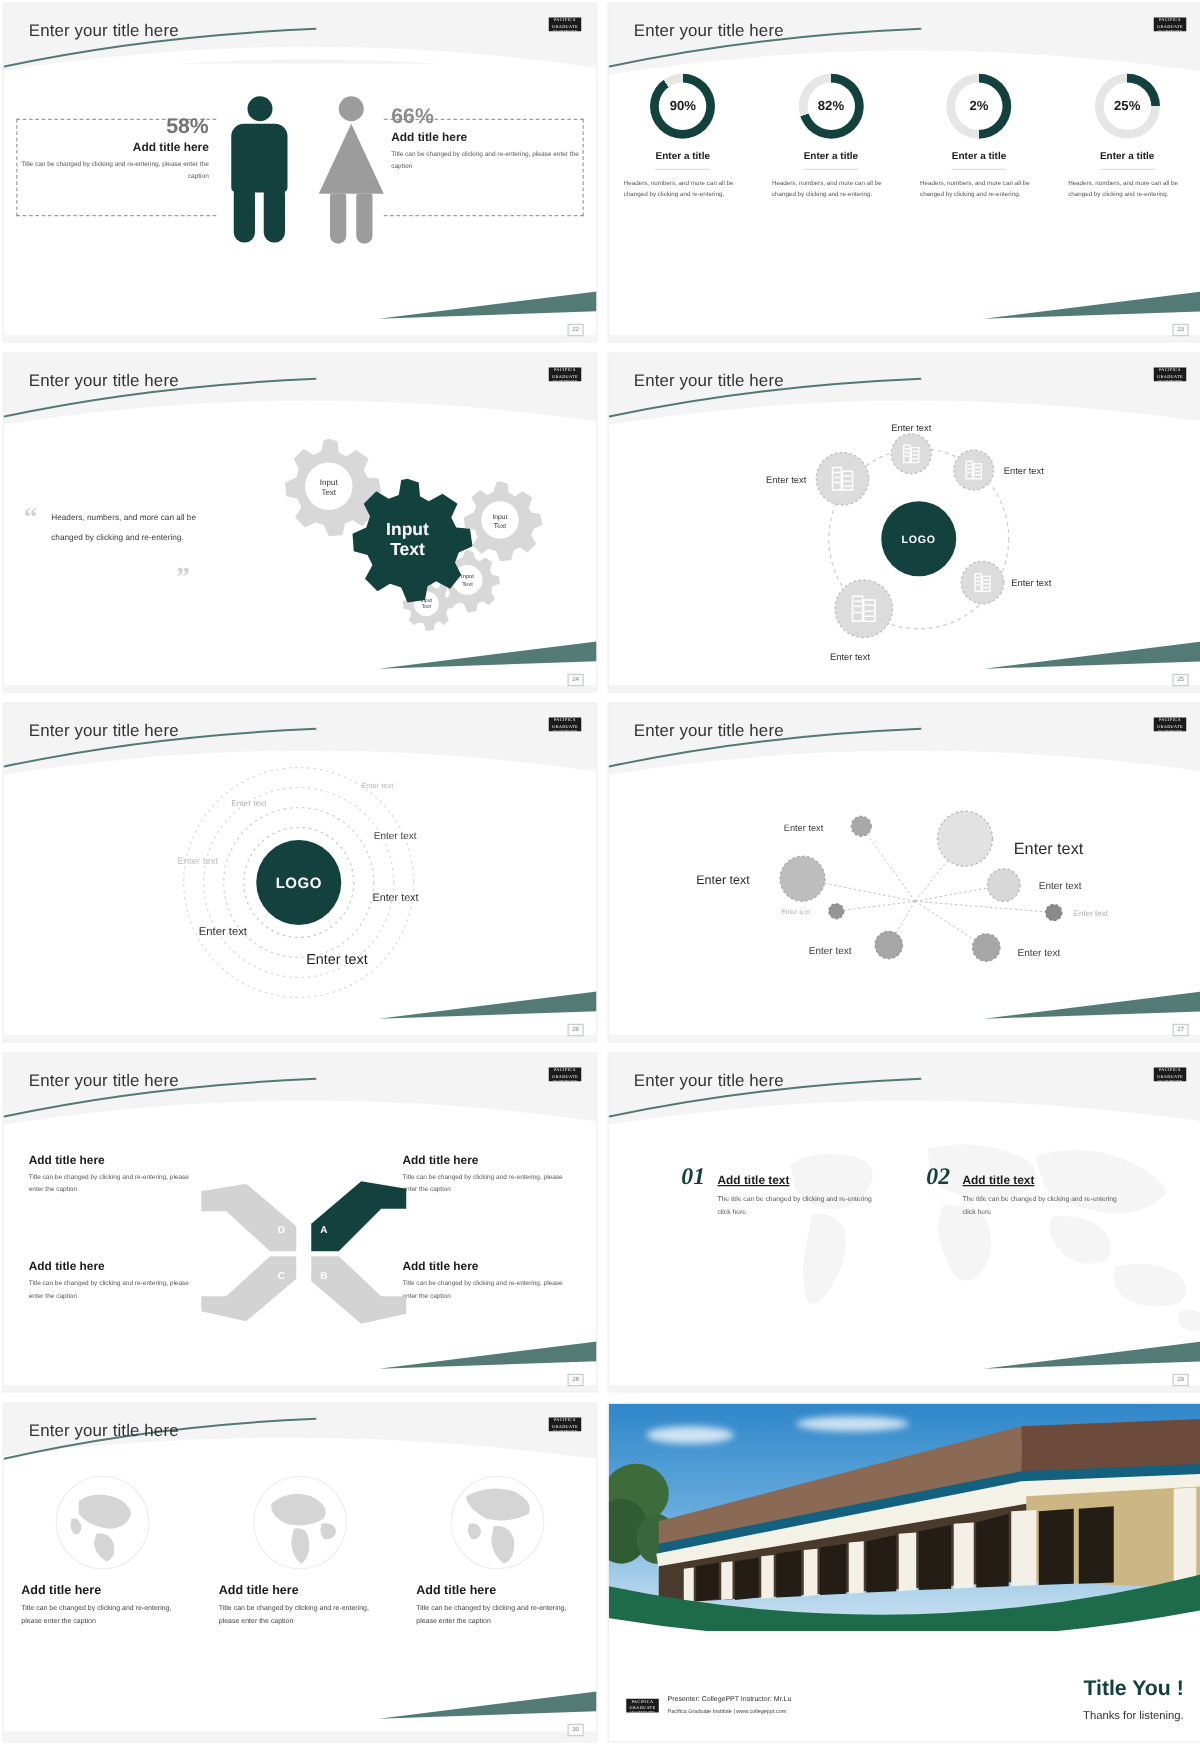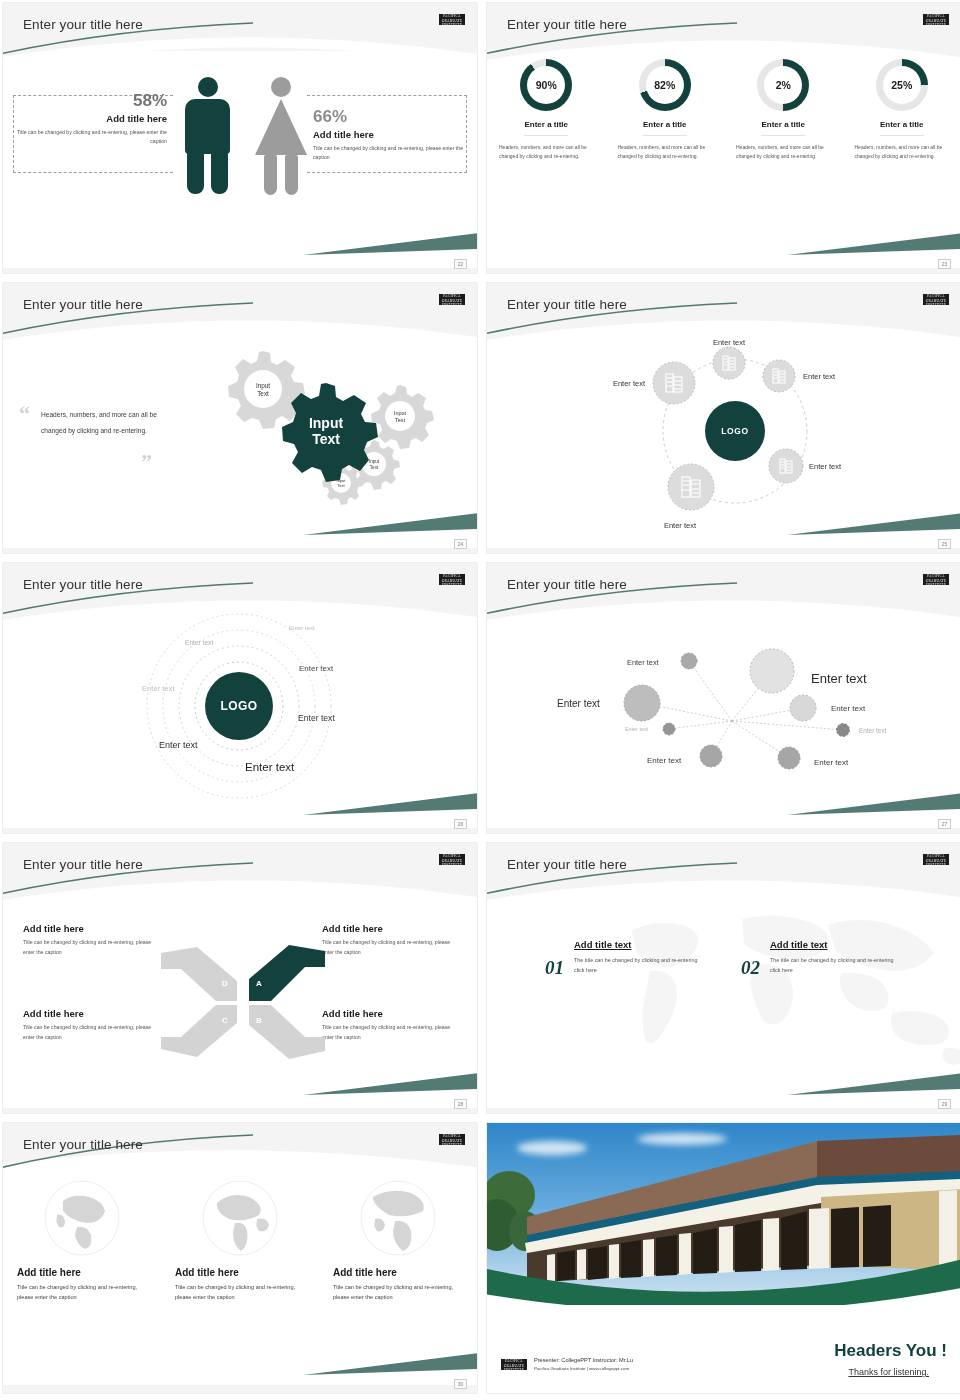--- a/index.html
+++ b/index.html
@@ -54,21 +54,21 @@
     border-top:1px dashed #9aa0a0; border-bottom:1px dashed #9aa0a0;
   }
   .dash-box.l { left:10px; width:160px; border-left:1px dashed #9aa0a0; }
   .dash-box.r { right:10px; width:160px; border-right:1px dashed #9aa0a0; }
   .pct { font-size:17px; font-weight:bold; }
   .pct.teal { color:#737373; }
   .pct.grey { color:#8d8d8d; }
   .addtitle-sm { font-size:9.5px; font-weight:bold; color:#222; margin-top:2px;}
   .cap-sm { font-size:5.2px; color:#555; line-height:9px; margin-top:4px;}
   .col-l { position:absolute; left:12px; top:36px; width:152px; text-align:right;}
-  .col-r { position:absolute; right:12px; top:52px; width:152px; text-align:left;}
+  .col-r { position:absolute; right:12px; top:28px; width:152px; text-align:left;}
   .person { position:absolute; top:22px; }
   .person .head { width:20px;height:20px;border-radius:50%; margin:0 auto;}
   .man { left:182px; }
   .woman { left:252px; }
   .man-body { width:45px;height:55px;border-radius:10px 10px 4px 4px; margin-top:2px;}
   .man-legs { position:relative; width:45px; height:42px; margin-top:-2px;}
   .man-legs span{position:absolute;top:0;width:17px;height:42px;border-radius:3px 3px 8px 8px;}
   .man-legs span.a{left:2px;} .man-legs span.b{right:2px;}
   .woman-body{width:0;height:0;border-left:26px solid transparent;border-right:26px solid transparent;
               border-bottom:56px solid #9c9c9c; margin:2px auto 0;}
@@ -87,32 +87,32 @@
   .donut-cap{font-size:5px;color:#555;line-height:8.5px;margin-top:7px;text-align:left;padding-left:6px;}
 
   
   .quote-mark{position:absolute;font-family:"Liberation Serif",serif;color:#d2d2d2;font-weight:bold;}
 
   
   .q-title{font-size:9.5px;font-weight:bold;color:#1a1a1a;}
   .q-cap{font-size:5.2px;color:#555;line-height:9.5px;margin-top:4px;}
 
   
-  .bignum{font-size:19px;font-weight:bold;font-style:italic;color:#12413e;font-family:"Liberation Serif",serif;margin-top:26px;}
+  .bignum{font-size:19px;font-weight:bold;font-style:italic;color:#12413e;font-family:"Liberation Serif",serif;}
   .t8-title{font-size:9.5px;font-weight:bold;color:#1a1a1a;text-decoration:underline;}
   .t8-cap{font-size:5.4px;color:#555;line-height:10px;margin-top:5px;}
   .g-title{font-size:10px;font-weight:bold;color:#1a1a1a;margin-top:10px;}
   .g-cap{font-size:5.6px;color:#444;line-height:10px;margin-top:4px;}
 
   
   .photo{position:absolute;left:0;top:0;width:100%;height:182px;overflow:hidden;}
   .sky{position:absolute;inset:0;background:linear-gradient(180deg,#2f86c9 0%,#63a9dc 45%,#a9cfe9 78%,#cfe3f1 100%);}
   .cloud{position:absolute;background:#ffffff;border-radius:50%;filter:blur(3px);opacity:.75;}
   .thanks-big{position:absolute;right:14px;bottom:32px;font-size:17px;font-weight:bold;color:#12413e;}
-  .thanks-sub{position:absolute;right:32px;bottom:16px;font-size:9px;color:#333;text-decoration:underline;}
+  .thanks-sub{position:absolute;right:14px;bottom:16px;font-size:9px;color:#333;}
   .foot-line1{font-size:5.6px;color:#333;}
   .foot-line2{font-size:4.4px;color:#444;margin-top:3px;}
 </style>
 </head>
 <body>
 
 <div class="grid">
 
   <div class="slide">
     <svg class="swoosh" width="476" height="272" style="position:absolute;left:0;top:0;">
@@ -664,18 +664,18 @@
       <div class="logo-badge" style="position:static;margin-right:7px;margin-top:2px;">
         <i>PACIFICA</i>
           <i>GRADUATE INSTITUTE</i>
       </div>
       <div>
         <div class="foot-line1">Presenter: CollegePPT   Instructor: Mr.Lu</div>
         <div class="foot-line2">Pacifica Graduate Institute  |  www.collegeppt.com</div>
       </div>
     </div>
 
-    <div class="thanks-big">Headers You !</div>
+    <div class="thanks-big">Title You !</div>
     <div class="thanks-sub">Thanks for listening.</div>
 
   </div>
 
 </div>
 
 </body></html>

